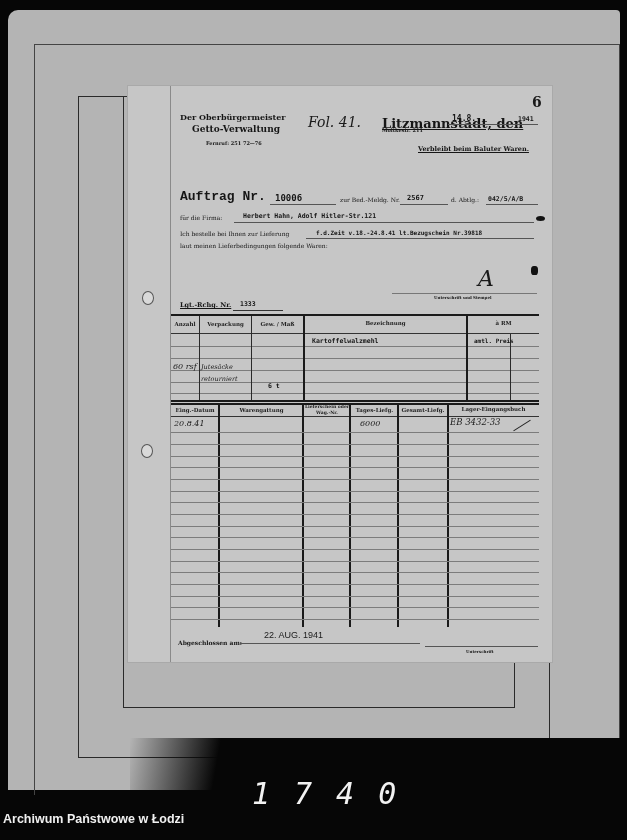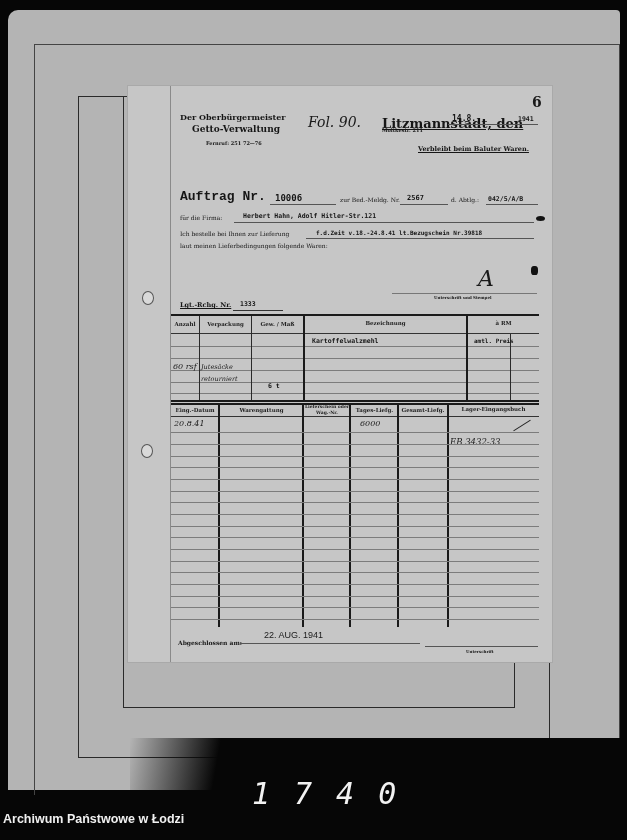--- a/index.html
+++ b/index.html
@@ -62,21 +62,21 @@
 
 <div id="paper" class="abs"></div>
 <div id="paper-margin" class="abs"></div>
 
 <div class="punch" style="left:142px;top:291px;"></div>
 <div class="punch" style="left:141px;top:444px;"></div>
 
 <div class="abs fraktur" style="left:180px;top:112px;font-size:8px;">Der Oberbürgermeister</div>
 <div class="abs fraktur" style="left:192px;top:124px;font-size:9px;">Getto-Verwaltung</div>
 <div class="abs fraktur tiny" style="left:206px;top:140px;">Fernruf: 251 72—76</div>
-<div class="abs hand" style="left:308px;top:114px;font-size:14px;">Fol. 90.</div>
+<div class="abs hand" style="left:308px;top:114px;font-size:14px;">Fol. 41.</div>
 
 <div class="abs fraktur small" style="left:382px;top:116px;">Litzmannstadt, den</div>
 <div class="rule" style="left:448px;top:124px;width:90px;background:#555;"></div>
 <div class="abs mono" style="left:452px;top:114px;font-size:8px;">14.8.</div>
 <div class="abs mono" style="left:518px;top:115px;font-size:6.5px;">1941</div>
 <div class="abs fraktur tiny" style="left:382px;top:127px;">Moltkestr. 211</div>
 <div class="abs hand" style="left:532px;top:94px;font-size:14px;font-weight:bold;font-style:normal;">6</div>
 <div class="abs fraktur" style="left:418px;top:145px;font-size:6.5px;text-decoration:underline;">Verbleibt beim Baluter Waren.</div>
 
 <div class="abs fraktur" style="left:180px;top:189px;font-size:13px;font-family:Liberation Mono, monospace;">Auftrag Nr.</div>
@@ -154,21 +154,21 @@
 
   <div class="vthick" style="left:218px;top:404px;height:223px;"></div>
   <div class="vthick" style="left:302px;top:404px;height:223px;"></div>
   <div class="vthick" style="left:349px;top:404px;height:223px;"></div>
   <div class="vthick" style="left:397px;top:404px;height:223px;"></div>
   <div class="vthick" style="left:447px;top:404px;height:223px;"></div>
 
   <div>
     <div class="abs hand" style="left:174px;top:419px;font-size:8px;">20.8.41</div>
     <div class="abs hand" style="left:360px;top:419px;font-size:8px;">6000</div>
-    <div class="abs hand" style="left:450px;top:417px;font-size:8.5px;margin-top:20px;">EB 3432-33</div>
+    <div class="abs hand" style="left:450px;top:417px;font-size:8.5px;">EB 3432-33</div>
     <div class="abs" style="left:512px;top:425px;width:20px;height:1px;background:#222;transform:rotate(-32deg);"></div>
   </div>
 
   <div class="hgrid" style="left:171px;top:432px;width:368px;"></div>
   <div class="hgrid" style="left:171px;top:444px;width:368px;"></div>
   <div class="hgrid" style="left:171px;top:456px;width:368px;"></div>
   <div class="hgrid" style="left:171px;top:467px;width:368px;"></div>
   <div class="hgrid" style="left:171px;top:479px;width:368px;"></div>
   <div class="hgrid" style="left:171px;top:491px;width:368px;"></div>
   <div class="hgrid" style="left:171px;top:502px;width:368px;"></div>

